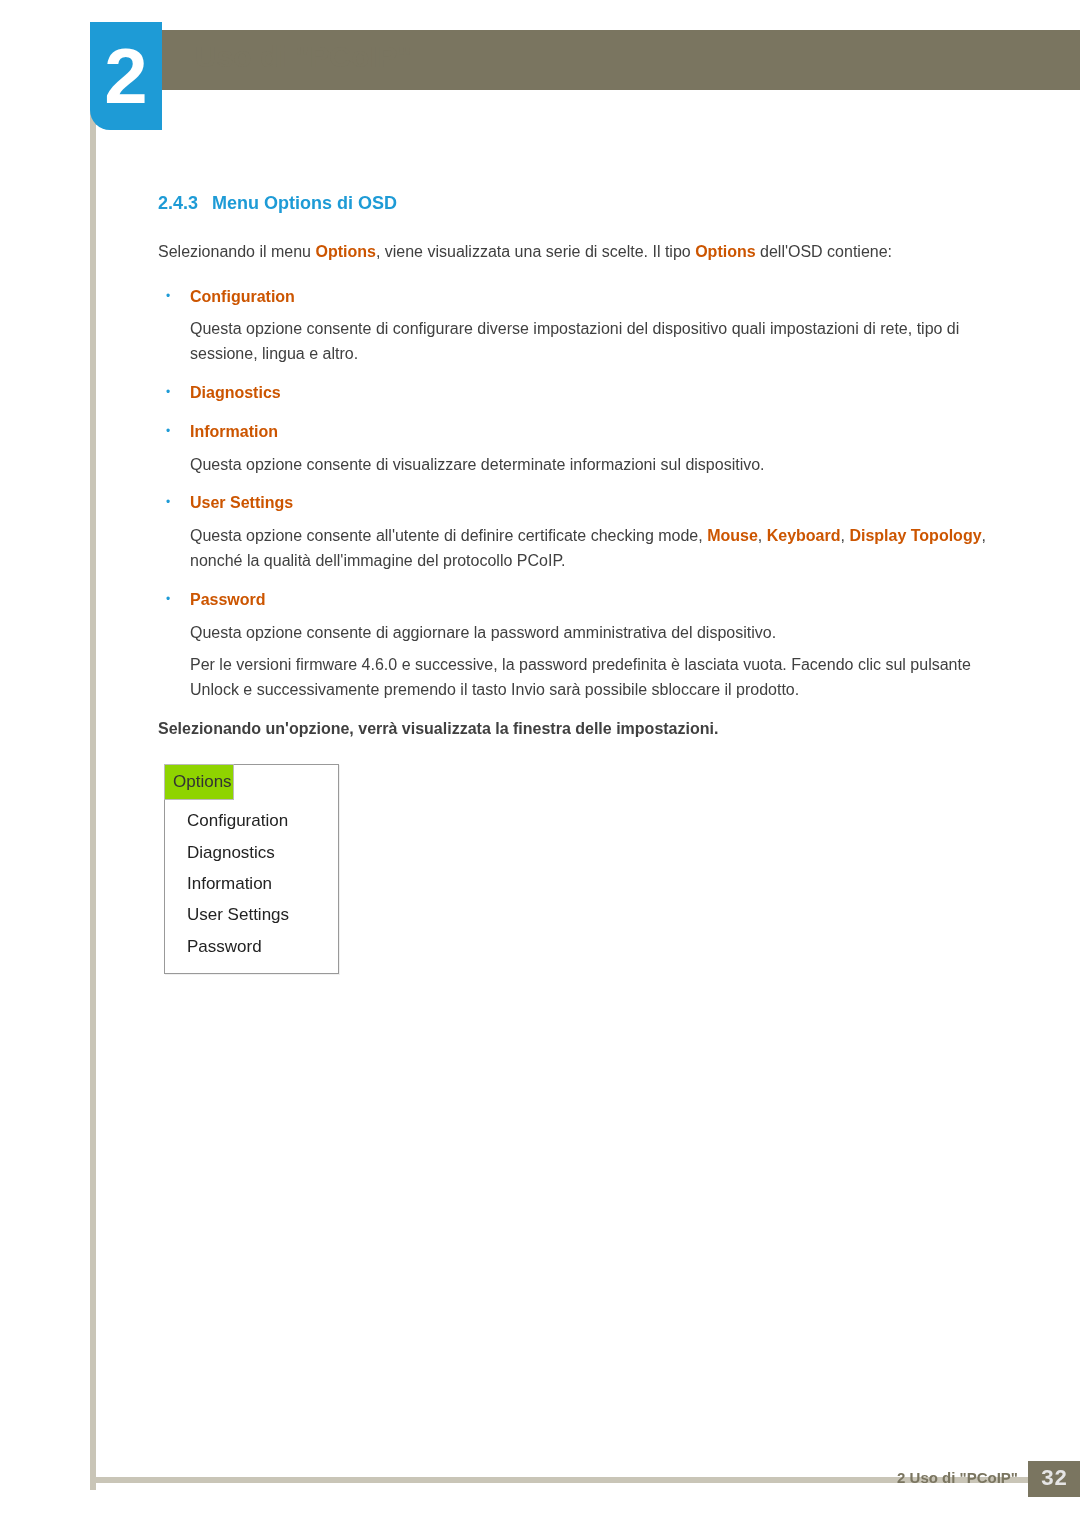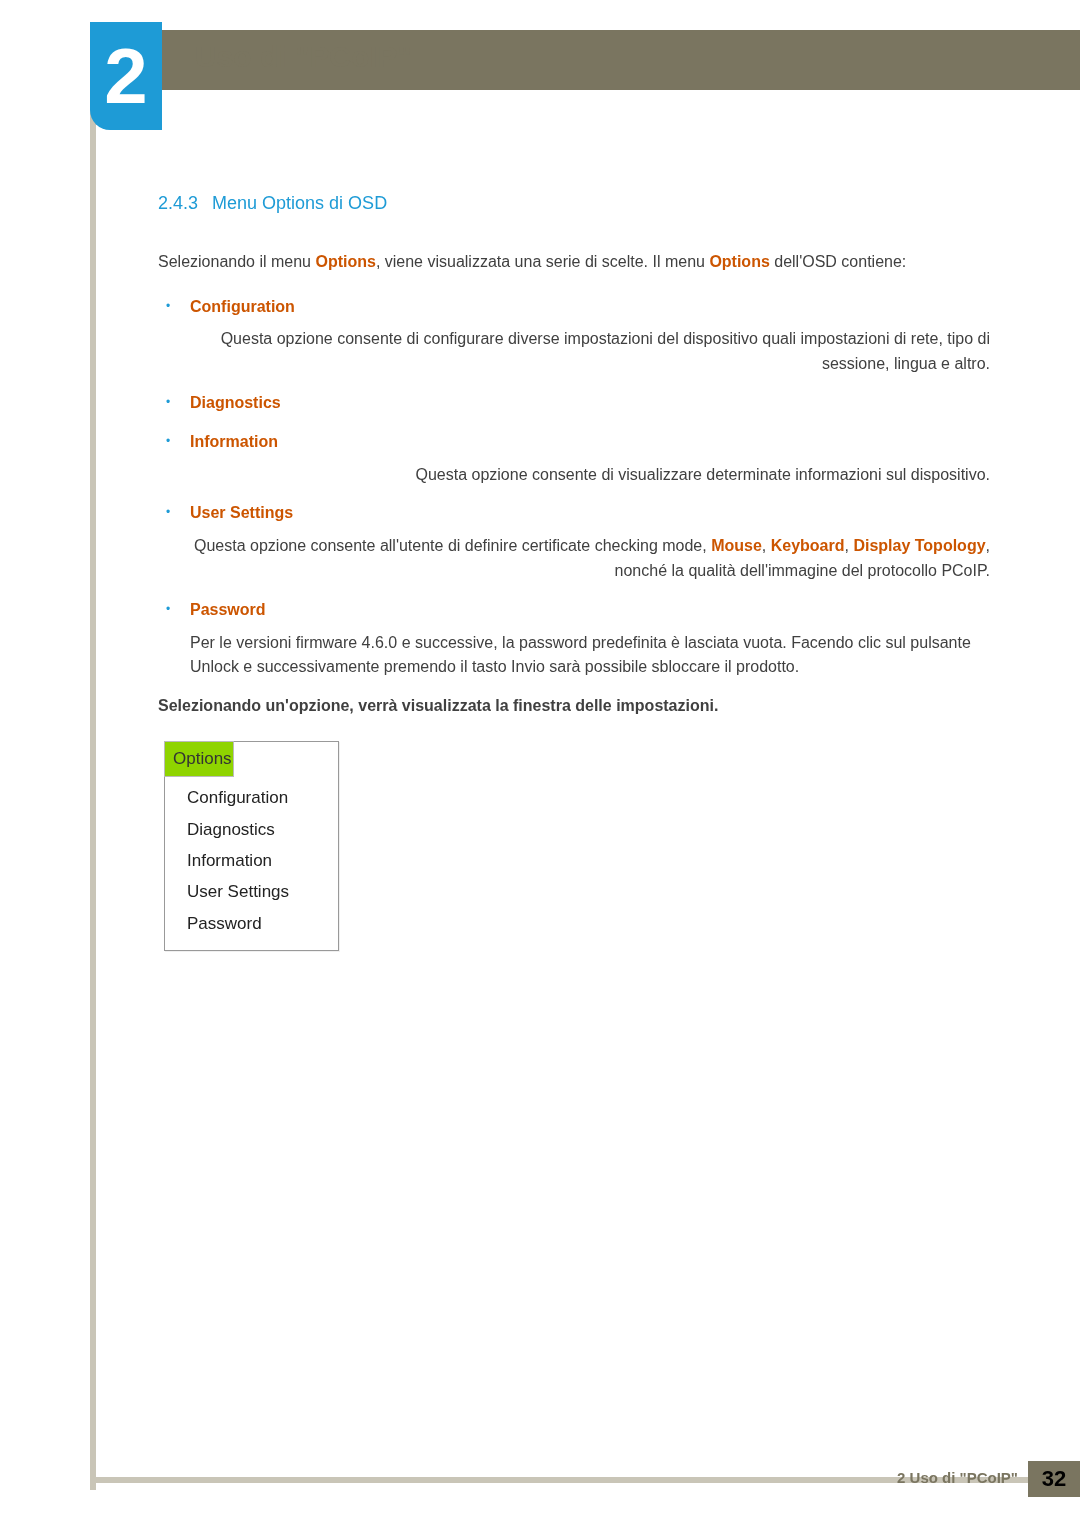--- a/index.html
+++ b/index.html
@@ -57,23 +57,23 @@
   .content {
     position: absolute;
     left: 158px;
     top: 190px;
     right: 90px;
     font-size: 16px;
     line-height: 1.55;
   }
   .section-heading {
     color: #1e9bd6;
-    font-weight: normal;
+    font-weight: bold;
     font-size: 18px;
-    margin-bottom: 32px;
+    margin-bottom: 22px;
   }
   .section-number { margin-right: 14px; }
   .intro-para { margin-bottom: 20px; }
   .orange { color: #cc5500; font-weight: bold; }
   .bullet-list { list-style: none; }
   .bullet-item {
     position: relative;
     padding-left: 32px;
     margin-bottom: 14px;
   }
@@ -83,21 +83,21 @@
     left: 8px;
     top: 2px;
     color: #1e9bd6;
     font-size: 12px;
   }
   .bullet-title {
     color: #cc5500;
     font-weight: bold;
     margin-bottom: 8px;
   }
-  .bullet-desc { margin-bottom: 8px; text-align: right; }
+  .bullet-desc { margin-bottom: 8px; }
   .bullet-desc2 { }
   .after-list { margin-top: 10px; margin-bottom: 22px; font-weight: bold; }
   .figure-caption { margin-bottom: 18px; }
   .figure-box {
     border: 1px solid #999;
     width: 175px;
     background: #ffffff;
     padding-bottom: 10px;
     margin-left: 6px;
     box-shadow: 1px 1px 0 rgba(0,0,0,0.06);
@@ -137,23 +137,24 @@
     right: 0;
     top: 0;
     width: 52px;
     height: 36px;
     background: #7a7560;
     display: flex;
     align-items: center;
     justify-content: center;
   }
   .footer-pagenum {
-    color: #000000;
+    color: #e5e5e5;
     font-size: 22px;
     font-weight: bold;
+    font-family: Liberation Mono, monospace;
   }
   .footer-label {
     position: absolute;
     right: 62px;
     top: 8px;
     color: #7a7560;
     font-size: 15px;
     font-weight: bold;
   }
 </style>
@@ -168,21 +169,21 @@
 </div>
 <div class="chapter-title">Uso di "PCoIP"</div>
 
 <div class="content">
 
   <div class="section-heading">
     <span class="section-number">2.4.3</span><span>Menu Options di OSD</span>
   </div>
 
   <p class="intro-para">
-    <span>Selezionando il menu </span><span class="orange">Options</span><span>, viene visualizzata una serie di scelte. Il menu </span><span class="orange">Options</span><span> dell'OSD contiene:</span>
+    <span>Selezionando il menu </span><span class="orange">Options</span><span>, viene visualizzata una serie di scelte. Il tipo </span><span class="orange">Options</span><span> dell'OSD contiene:</span>
   </p>
 
   <ul class="bullet-list">
     <li class="bullet-item">
       <div class="bullet-title">Configuration</div>
       <div class="bullet-desc">Questa opzione consente di configurare diverse impostazioni del dispositivo quali impostazioni di rete, tipo di sessione, lingua e altro.</div>
     </li>
     <li class="bullet-item">
       <div class="bullet-title">Diagnostics</div>
     </li>
@@ -191,20 +192,21 @@
       <div class="bullet-desc">Questa opzione consente di visualizzare determinate informazioni sul dispositivo.</div>
     </li>
     <li class="bullet-item">
       <div class="bullet-title">User Settings</div>
       <div class="bullet-desc">
         <span>Questa opzione consente all'utente di definire certificate checking mode, </span><span class="orange">Mouse</span><span>, </span><span class="orange">Keyboard</span><span>, </span><span class="orange">Display Topology</span><span>, nonché la qualità dell'immagine del protocollo PCoIP.</span>
       </div>
     </li>
     <li class="bullet-item">
       <div class="bullet-title">Password</div>
+      <div class="bullet-desc">Questa opzione consente di aggiornare la password amministrativa del dispositivo.</div>
       <div class="bullet-desc2">Per le versioni firmware 4.6.0 e successive, la password predefinita è lasciata vuota. Facendo clic sul pulsante Unlock e successivamente premendo il tasto Invio sarà possibile sbloccare il prodotto.</div>
     </li>
   </ul>
 
   <p class="after-list">Selezionando un'opzione, verrà visualizzata la finestra delle impostazioni.</p>
 
 
   <div class="figure-box">
     <div class="menu-header">Options</div>
     <div class="menu-entry">Configuration</div>

